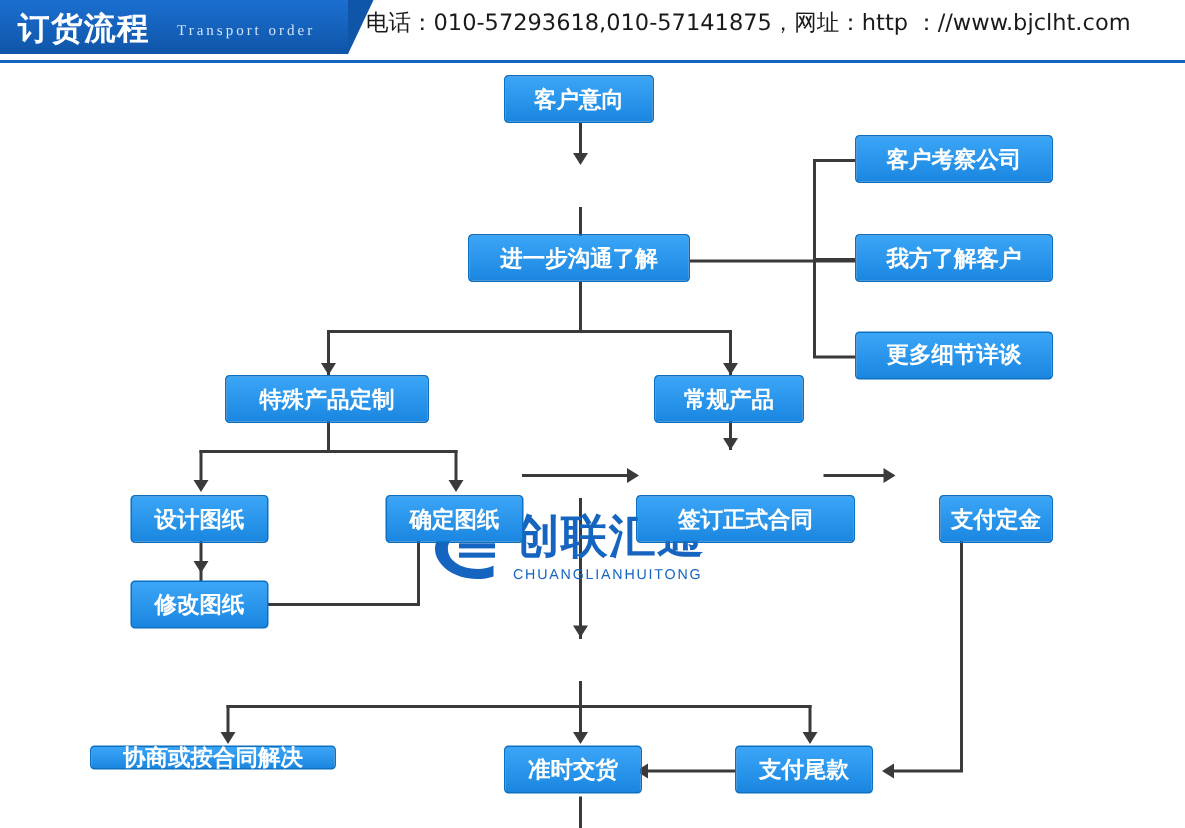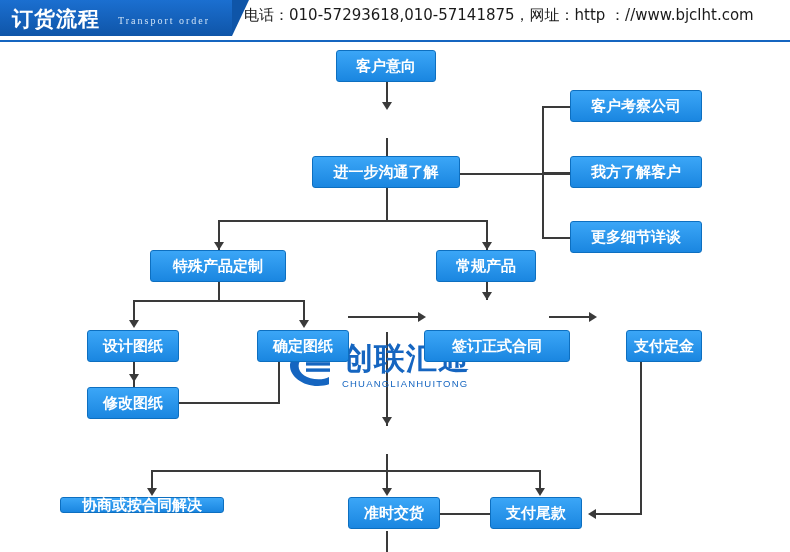--- a/index.html
+++ b/index.html
@@ -263,17 +263,17 @@
 
   <div class="node" style="left:424px; top:288px; width:146px; height:32px;">签订正式合同</div>
 
   <div class="node" style="left:594px; top:288px; width:76px; height:32px;margin-left:32px;">支付定金</div>
 
   <div class="node" style="left:87px; top:345px; width:92px; height:32px;">修改图纸</div>
 
 
   <div class="node" style="left:60px; top:455px; width:164px; height:16px;text-align:center;">协商或按合同解决</div>
 
-  <div class="node" style="left:348px; top:455px; width:92px; height:32px;">准时交货</div>
+  <div class="node" style="left:336px; top:455px; width:92px; height:32px;">准时交货</div>
 
   <div class="node" style="left:490px; top:455px; width:92px; height:32px;text-align:center;">支付尾款</div>
 
 </div>
 
 </body></html>

